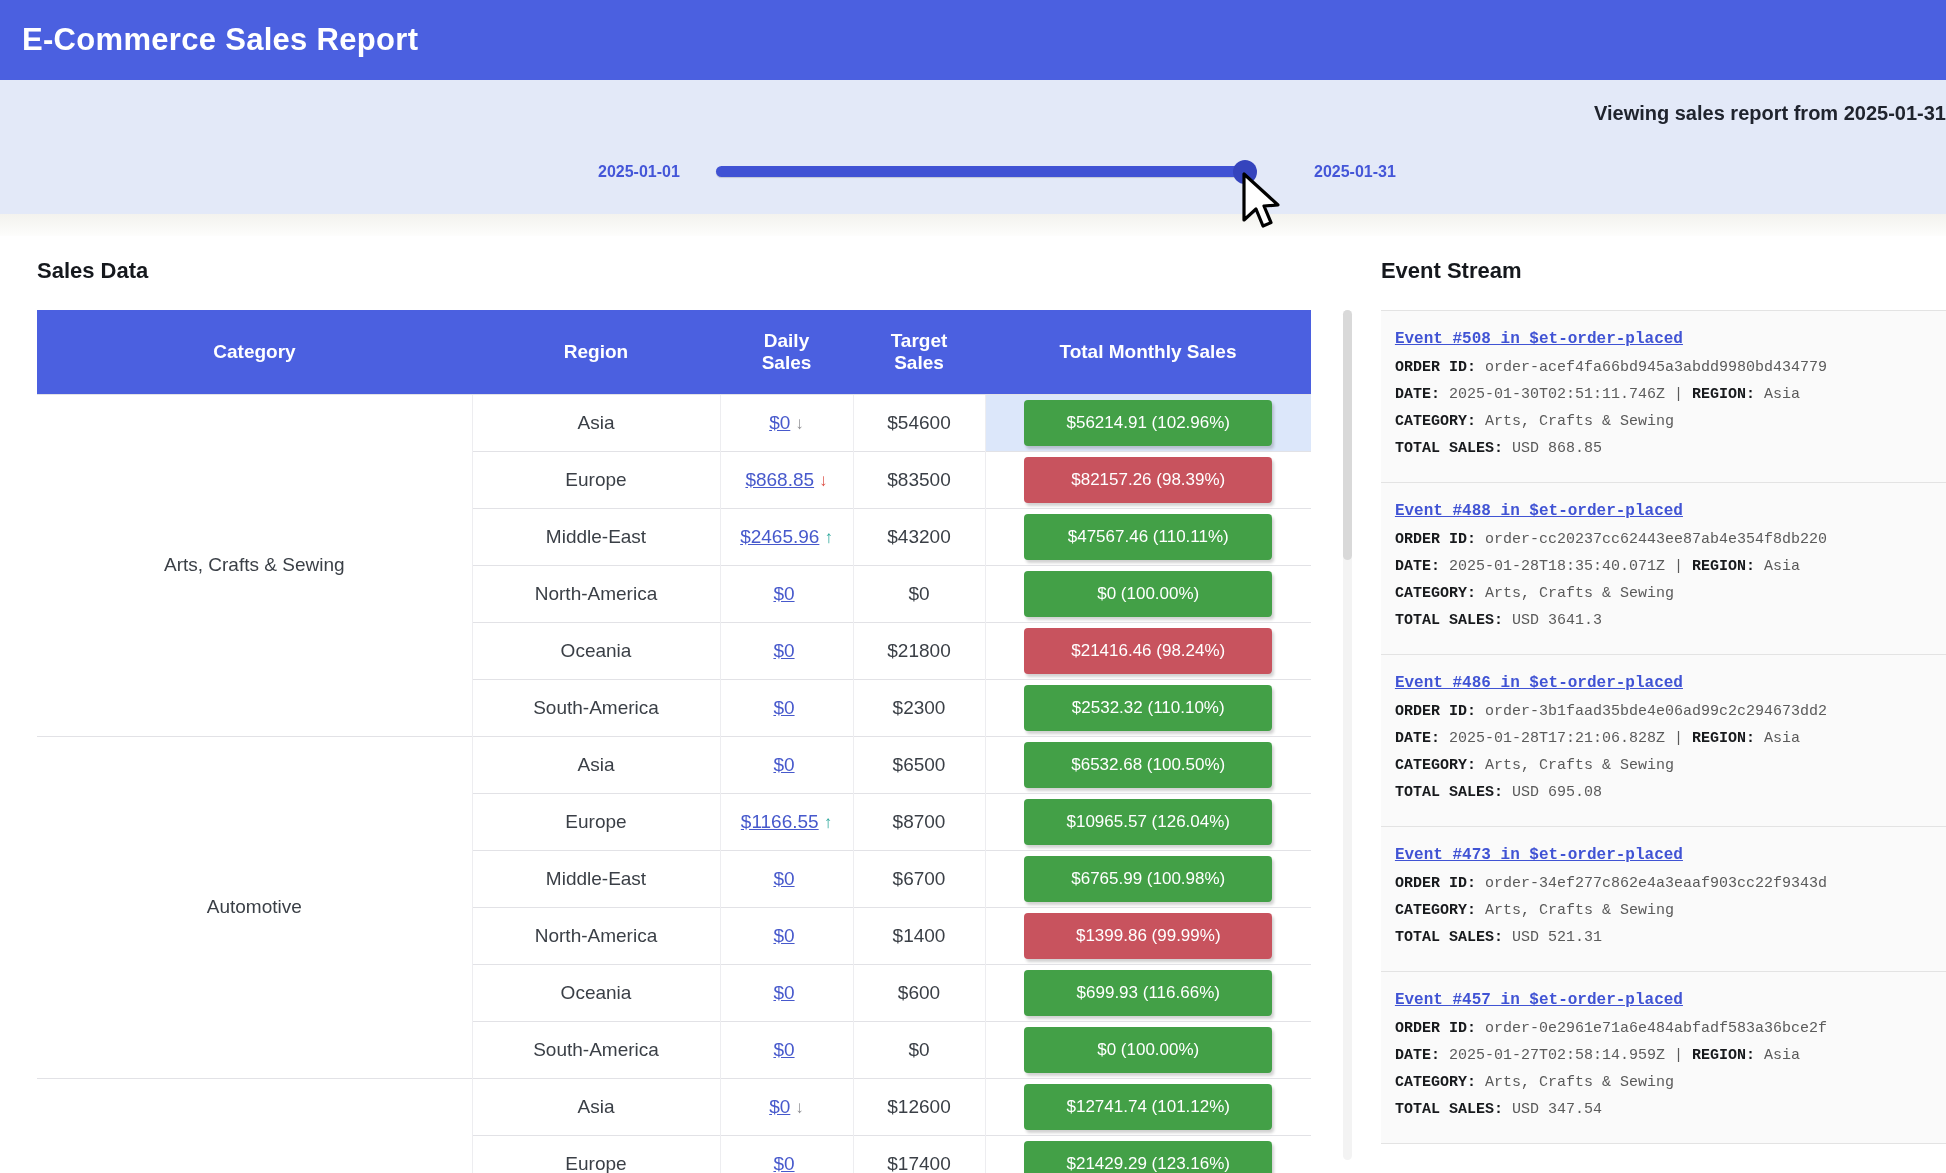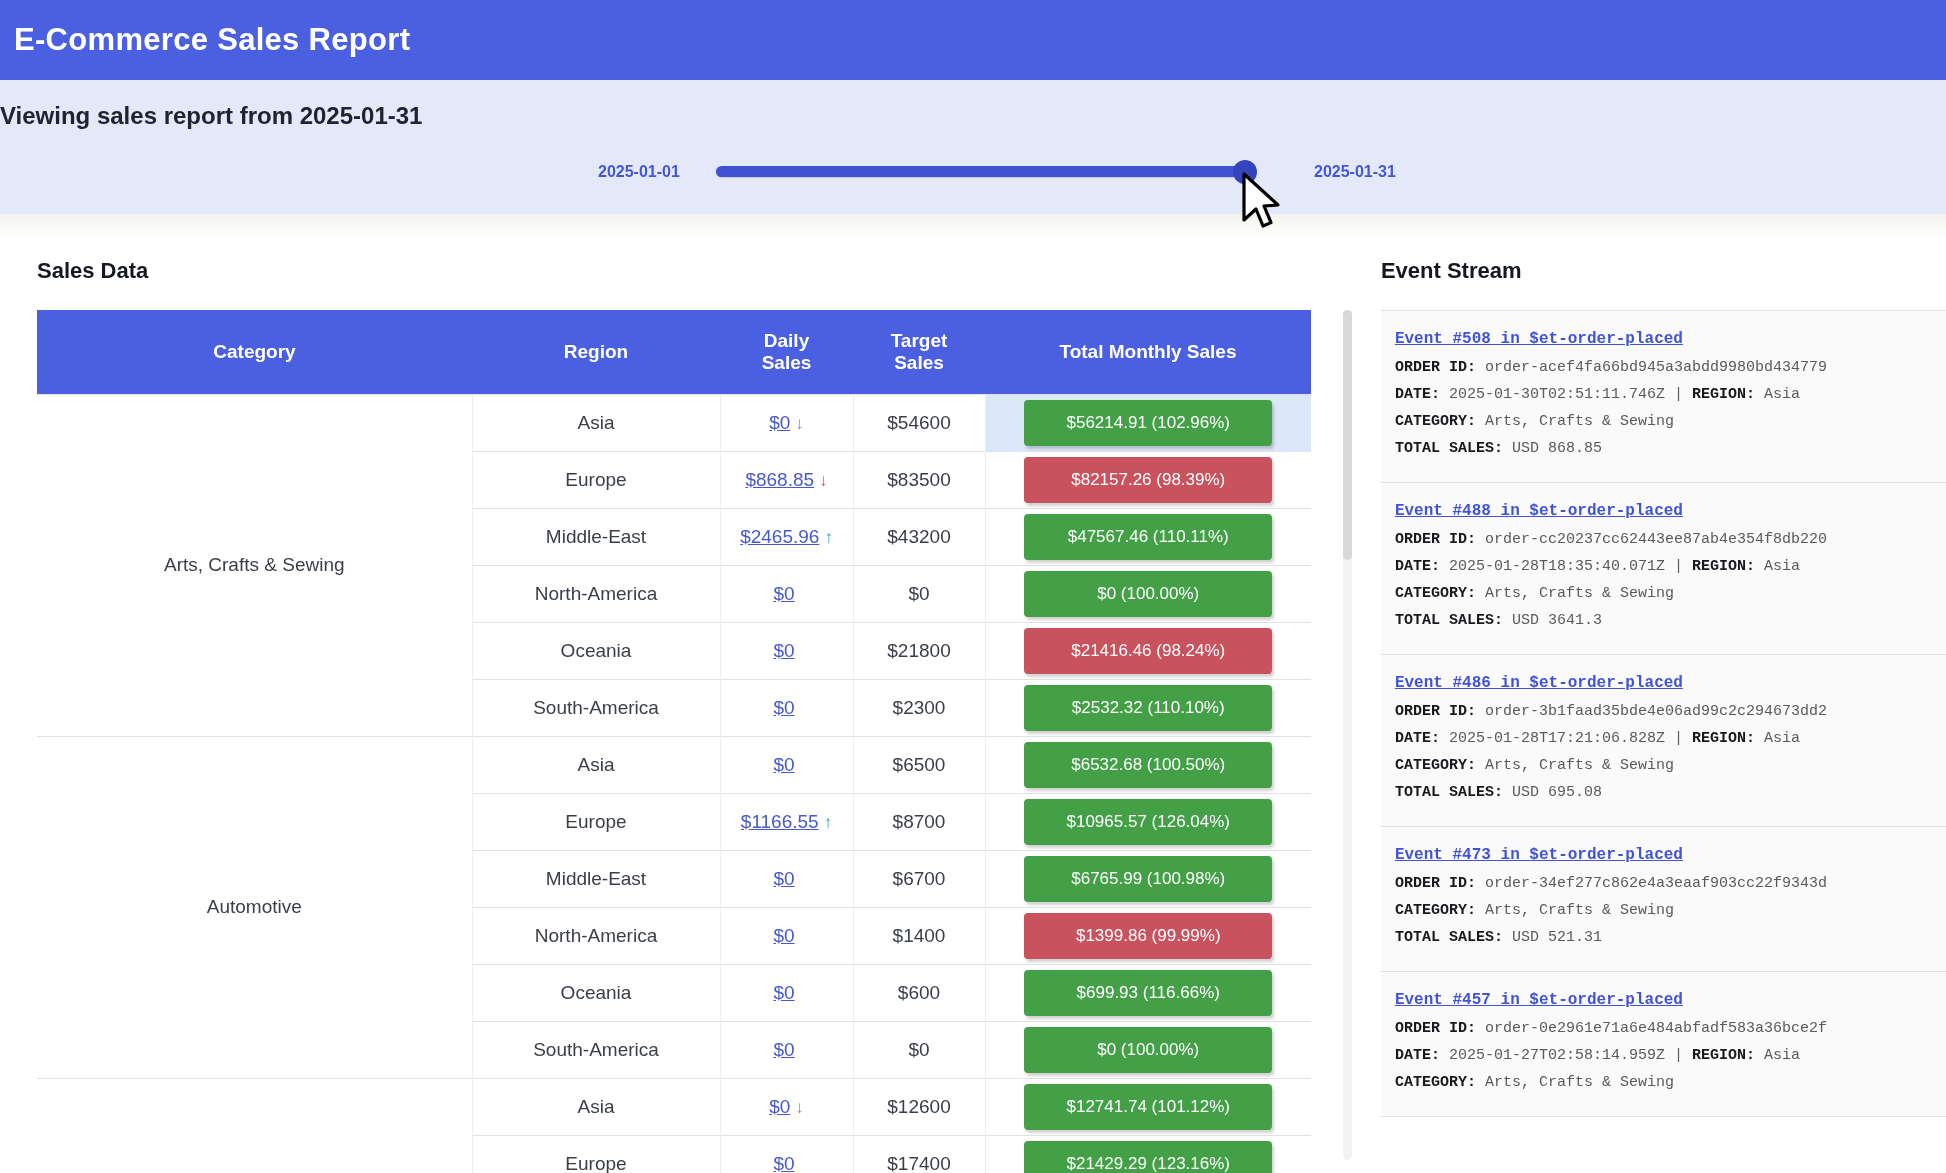--- a/index.html
+++ b/index.html
@@ -4,25 +4,25 @@
 <style>
   * { box-sizing: border-box; }
   html,body { margin:0; padding:0; }
   body {
     width:1946px; height:1173px; overflow:hidden; background:#fff;
     font-family:"Liberation Sans", sans-serif; position:relative;
   }
 
   
   .app-header { height:80px; background:#4b60e0; display:flex; align-items:center; padding-left:14px; }
-  .app-header h1 { margin:0; color:#fff; font-size:31px; font-weight:bold; letter-spacing:.3px; }
+  .app-header h1 { margin:8px; color:#fff; font-size:31px; font-weight:bold; letter-spacing:.3px; }
 
   
   .slider-section { position:relative; height:134px; background:#e3e9f8; }
-  .slider-title { text-align:left; padding-top:22px; font-size:24px; font-weight:bold; color:#20242e; }
+  .slider-title { text-align:right; padding-top:22px; font-size:20px; font-weight:bold; color:#20242e; }
   .min-label,.max-label { position:absolute; top:83px; font-size:16px; font-weight:bold; color:#4456d8; }
   .min-label { left:598px; }
   .max-label { left:1314px; }
   .slider-track { position:absolute; left:716px; top:86px; width:529px; height:11px; background:#4052d4; border-radius:6px; box-shadow:0 1px 1px rgba(0,0,0,.15); }
   .slider-thumb { position:absolute; left:1233px; top:80px; width:24px; height:24px; background:#3544bd; border-radius:50%; }
   .sub-strip { height:22px; background:linear-gradient(#f3f2ee,#fdfdfc); }
 
   
   .cursor { position:absolute; left:1240px; top:172px; z-index:50; }
 
@@ -321,17 +321,20 @@
     <a class="event-link">Event #457 in $et-order-placed</a>
     <div class="event-line">
       <span class="lbl">ORDER ID:</span> <span class="val order-id">order-0e2961e71a6e484abfadf583a36bce2f</span>
     </div>
     <div class="event-line">
       <span class="lbl">DATE:</span> <span class="val date">2025-01-27T02:58:14.959Z</span> <span>|</span> <span class="lbl">REGION:</span> <span class="val region">Asia</span>
     </div>
     <div class="event-line">
       <span class="lbl">CATEGORY:</span> <span class="val category">Arts, Crafts &amp; Sewing</span>
     </div>
+    <div class="event-line">
+      <span class="lbl">TOTAL SALES:</span> <span class="val total">USD 347.54</span>
+    </div>
   </div>
       </div>
   </div>
 
 </div>
 
 </body></html>

